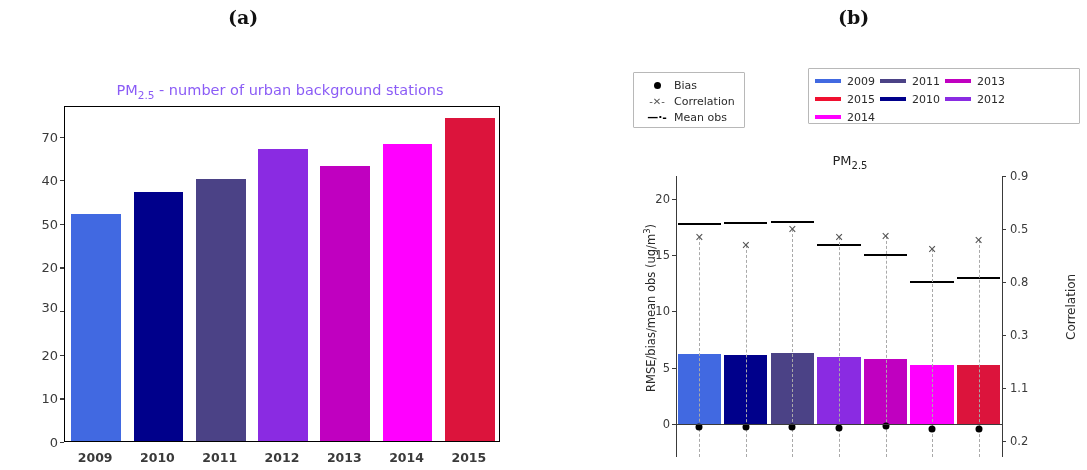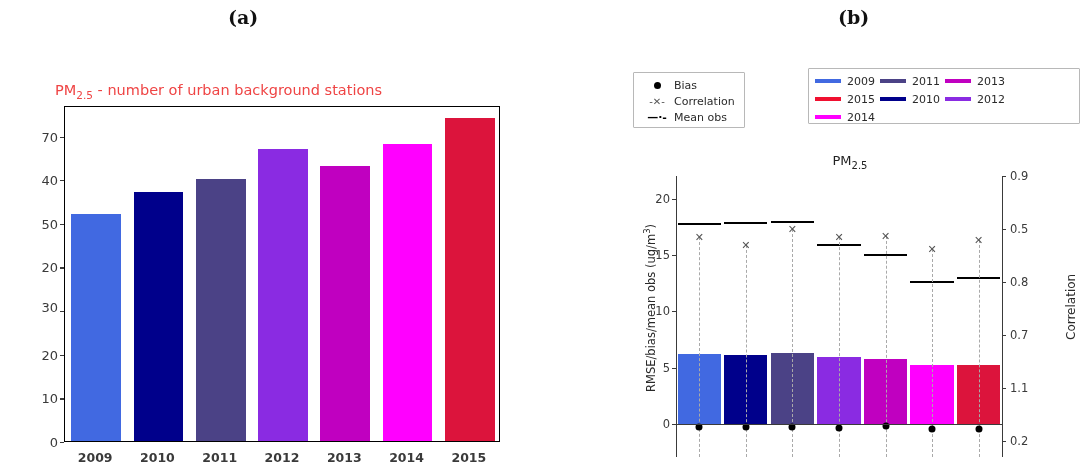--- a/index.html
+++ b/index.html
@@ -4,22 +4,22 @@
 <style>
   html,body{margin:0;padding:0;background:#ffffff;}
   body{width:1087px;height:470px;position:relative;overflow:hidden;
        font-family:"DejaVu Sans","Liberation Sans",sans-serif;color:#262626;}
 
   .panel-label{position:absolute;font-family:"DejaVu Serif","Liberation Serif",serif;
                font-weight:bold;font-size:19px;color:#111;}
 
   
   #panelA{position:absolute;left:0;top:60;}
-  .a-title{position:absolute;left:55px;top:82px;width:450px;
-           font-size:14.5px;color:#ef4444;white-space:nowrap;}
+  .a-title{position:absolute;left:55px;top:82px;width:450px;text-align:center;
+           font-size:14.5px;color:#8b5cf6;white-space:nowrap;}
   .a-frame{position:absolute;left:64px;top:106px;width:436px;height:336px;
            border:1.1px solid #000;box-sizing:border-box;background:#fff;}
   .a-ticklabel{position:absolute;right:0;font-size:13px;color:#3a3a3a;
                text-align:right;transform:translateY(-50%);}
   .a-tickmark{position:absolute;width:4px;height:1.2px;background:#3a3a3a;}
   .a-xlabel{position:absolute;font-size:12.5px;font-weight:bold;color:#3a3a3a;
             transform:translateX(-50%);}
   .a-bar{position:absolute;bottom:0;}
 
   
@@ -218,21 +218,21 @@
       <div class="b-tl" style="left: 650px; top: 311.319px; width: 20px; text-align: right;">10</div>
       <div class="b-tm" style="left: 672px; top: 311.319px;"></div>
       <div class="b-tl" style="left: 650px; top: 254.936px; width: 20px; text-align: right;">15</div>
       <div class="b-tm" style="left: 672px; top: 254.936px;"></div>
       <div class="b-tl" style="left: 650px; top: 198.553px; width: 20px; text-align: right;">20</div>
       <div class="b-tm" style="left: 672px; top: 198.553px;"></div>
       <div class="b-tl" style="left: 1010px; top: 441px;">0.2</div>
       <div class="b-tm" style="left: 1002px; top: 441px;"></div>
       <div class="b-tl" style="left: 1010px; top: 388px;">1.1</div>
       <div class="b-tm" style="left: 1002px; top: 388px;"></div>
-      <div class="b-tl" style="left: 1010px; top: 335px;">0.7</div>
+      <div class="b-tl" style="left: 1010px; top: 335px;">0.3</div>
       <div class="b-tm" style="left: 1002px; top: 335px;"></div>
       <div class="b-tl" style="left: 1010px; top: 282px;">0.8</div>
       <div class="b-tm" style="left: 1002px; top: 282px;"></div>
       <div class="b-tl" style="left: 1010px; top: 229px;">0.5</div>
       <div class="b-tm" style="left: 1002px; top: 229px;"></div>
       <div class="b-tl" style="left: 1010px; top: 176px;">0.9</div>
       <div class="b-tm" style="left: 1002px; top: 176px;"></div>
     </div>
 </div>
 

